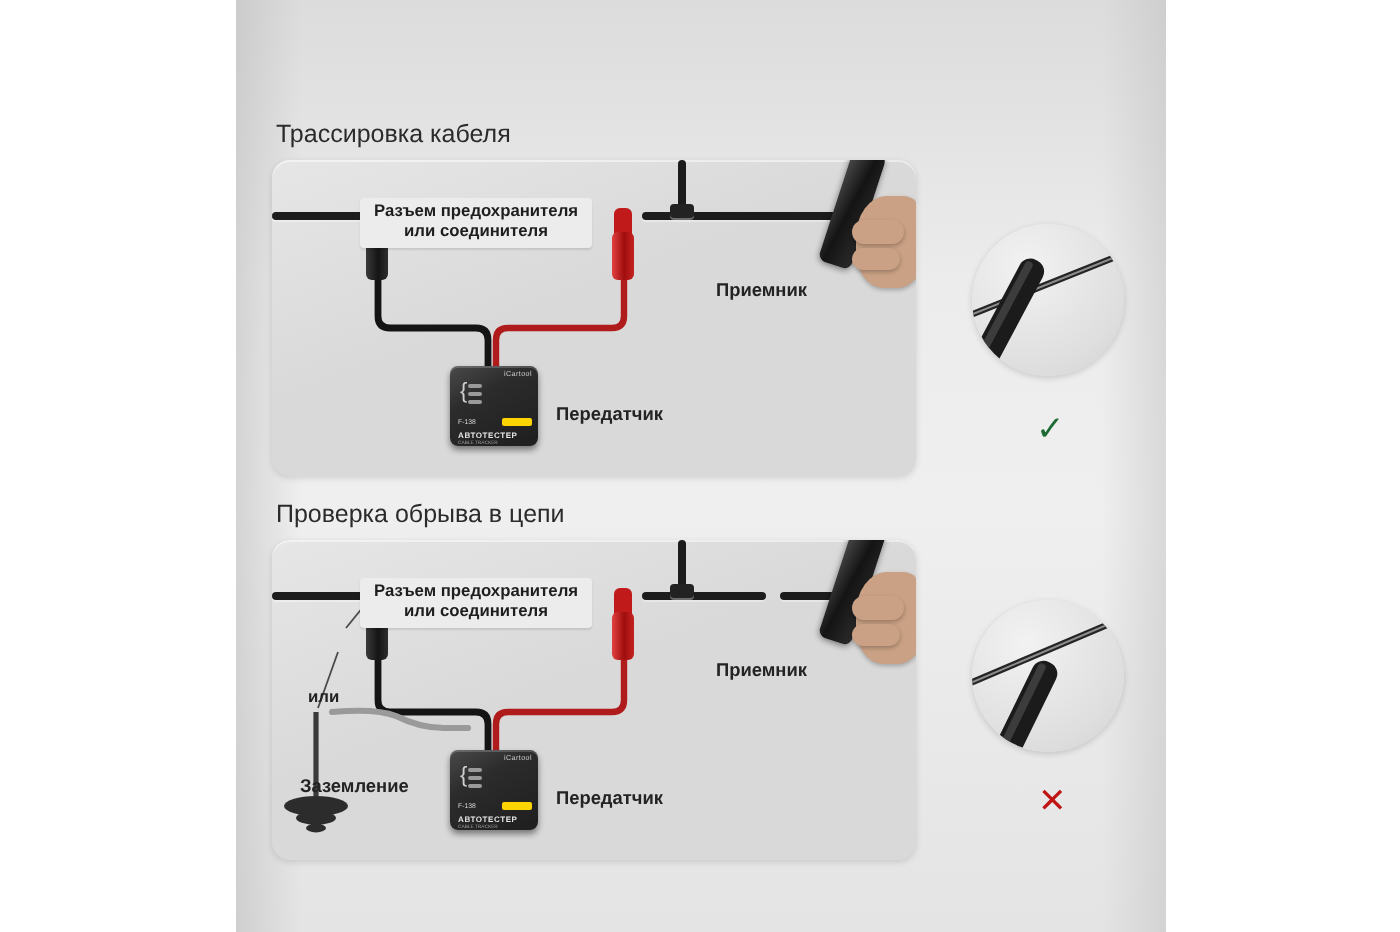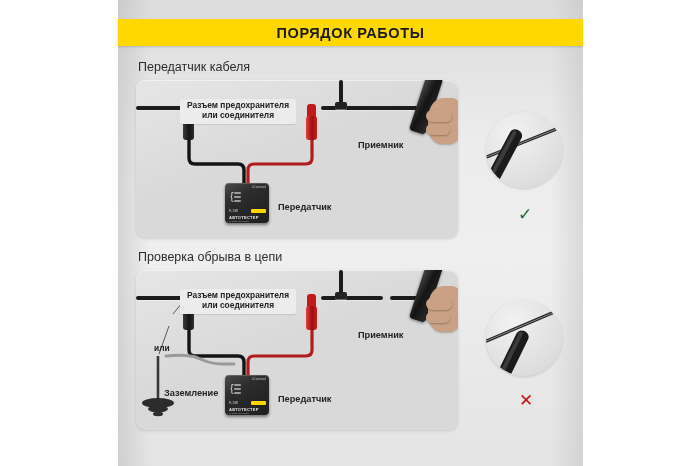--- a/index.html
+++ b/index.html
@@ -120,25 +120,22 @@
   .mark.ok{color:#1d6b33;}
   .mark.bad{color:#c01515;}
 </style>
 </head>
 <body>
 
 <div class="page">
 
   <div class="canvas"></div>
 
-  <div class="headband">
-    <div class="title">ПОРЯДОК РАБОТЫ</div>
-  </div>
-
-  <div class="sect-title" id="t1">Передатчик кабеля</div>
+
+  <div class="sect-title" id="t1">Трассировка кабеля</div>
 
   <div class="panel" id="p1">
     <div class="shade"></div>
 
     <div class="cable h" style="left:0px;top:26px;width:78px;"></div>
     <div class="cable h" style="left:110px;top:26px;width:38px;"></div>
     <div class="cable h" style="left:185px;top:26px;width:137px;"></div>
 
     <div class="cable v" style="left:203px;top:0px;height:26px;"></div>
     <div class="cable" style="left:199px;top:22px;width:12px;height:7px;border-radius:2px;background:#222;"></div>
@@ -243,21 +240,21 @@
       <div class="body" style="left:1px;top:12px;"></div>
     </div>
 
     <div class="labelbox" style="left:44px;top:19px;">
       <div>Разъем предохранителя</div>
       <div>или соединителя</div>
     </div>
 
     <div class="dlabel sm" style="left:18px;top:73px;">или</div>
 
-    <div class="dlabel" style="left:28px;top:118px;text-align:right;">Заземление</div>
+    <div class="dlabel" style="left:14px;top:118px;text-align:right;">Заземление</div>
 
     <div class="device" style="left:89px;top:105px;">
       <div class="brand">iCartool</div>
       <div class="brace">{</div>
       <div class="leds">
         <div class="led"></div>
         <div class="led"></div>
         <div class="led"></div>
       </div>
       <div class="ystrip"></div>

